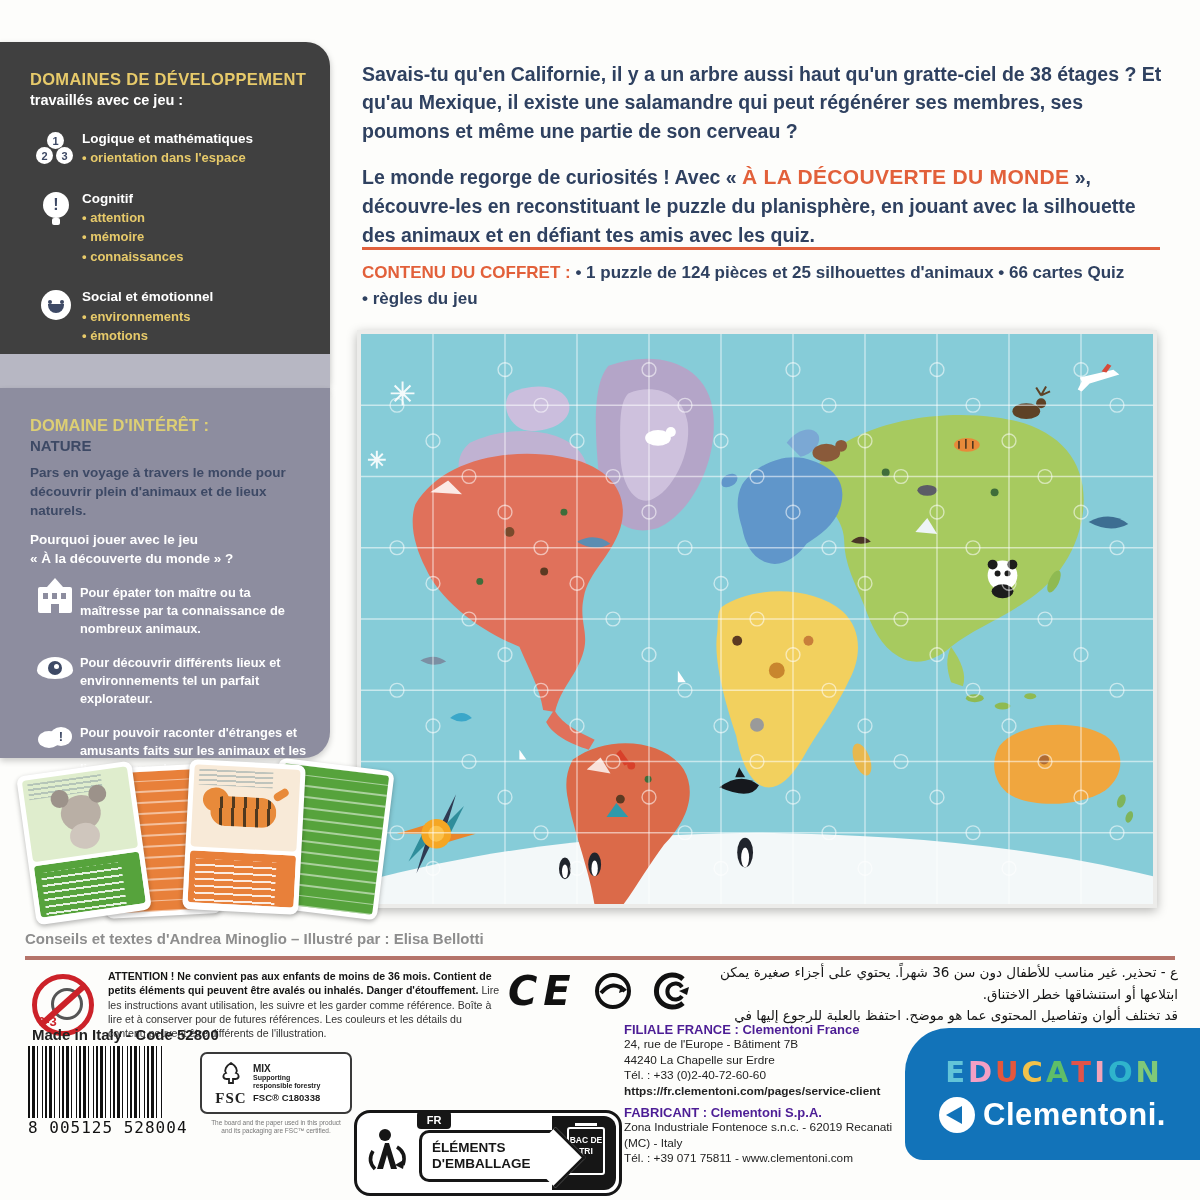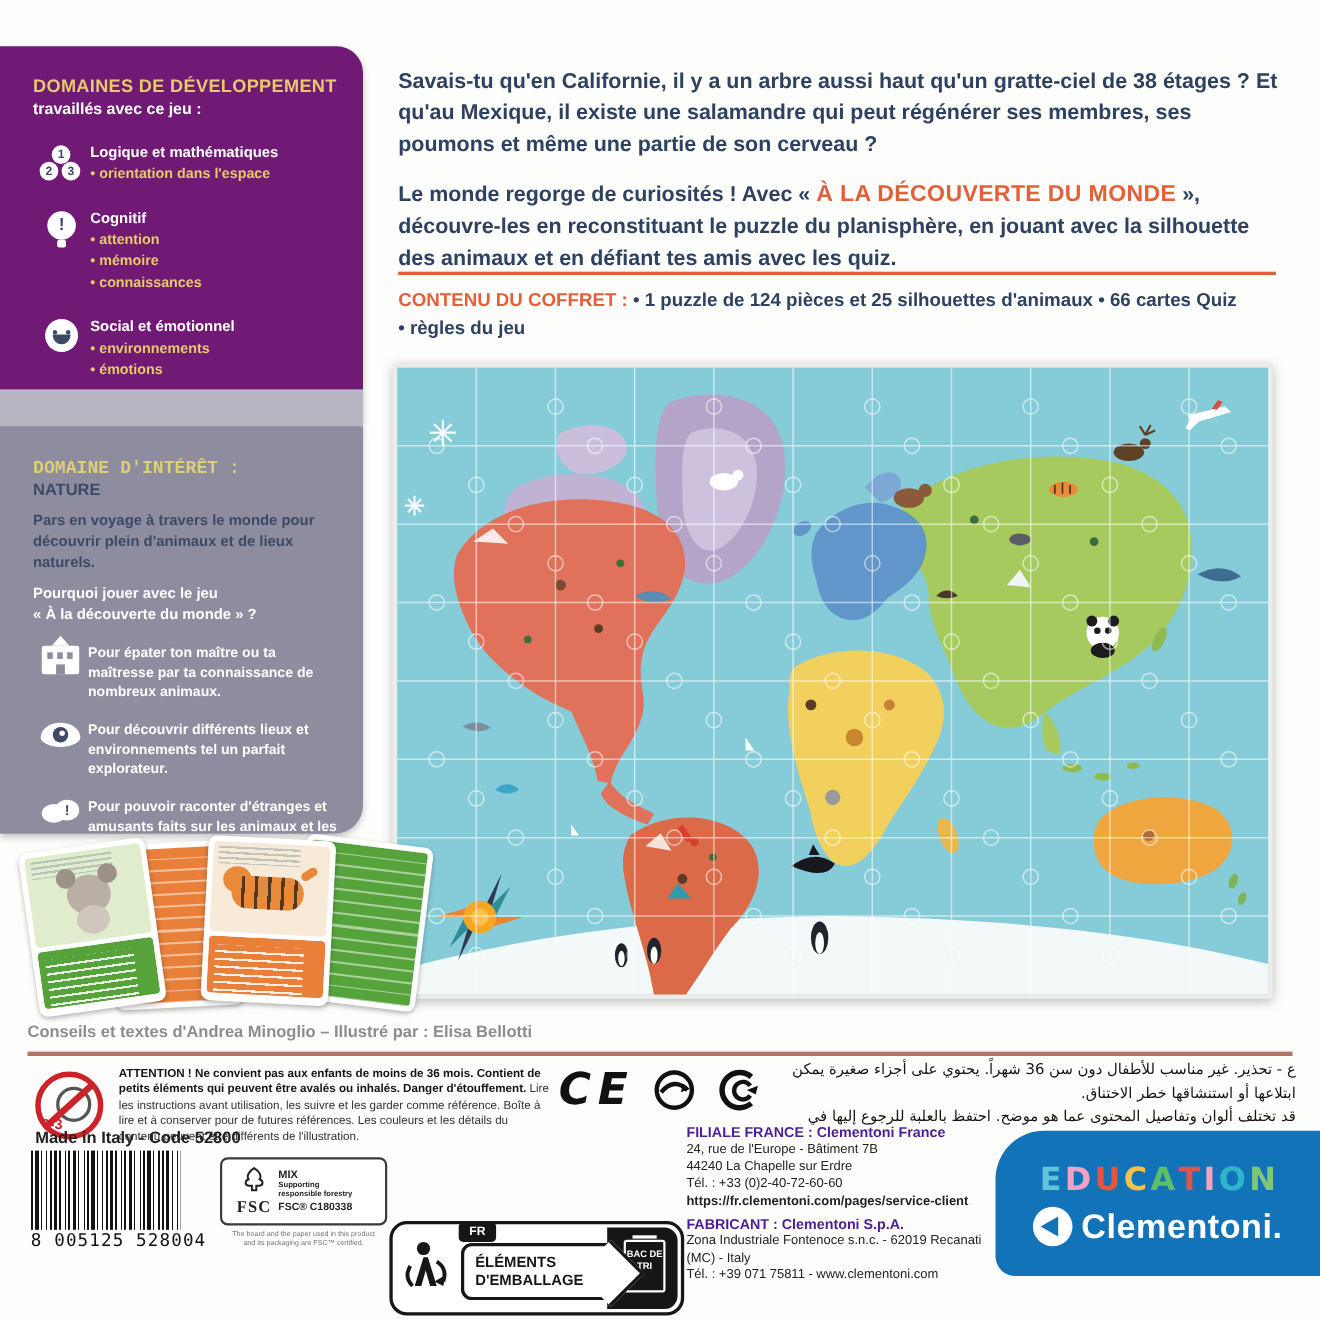--- a/index.html
+++ b/index.html
@@ -1,32 +1,32 @@
 <!DOCTYPE html>
 <html><head>
 <meta charset="utf-8">
 <style>
   html,body{margin:0;padding:0;}
   body{width:1200px;height:1200px;position:relative;background:#fdfdfb;
        font-family:"Liberation Sans", sans-serif;overflow:hidden;}
   .abs{position:absolute;}
 
   
-  .panel-dev{left:0;top:42px;width:330px;height:360px;background:#701a75;
+  .panel-dev{left:0;top:42px;width:330px;height:360px;background:#404040;
     border-radius:0 24px 24px 0;box-shadow:0 3px 6px rgba(0,0,0,.25);padding:0;}
   .panel-gap{left:0;top:354px;width:330px;height:34px;background:#b7b7c3;}
   .panel-int{left:0;top:388px;width:330px;height:370px;background:#8d8d9f;
     border-radius:0 0 26px 0;box-shadow:0 3px 6px rgba(0,0,0,.2);}
   .p-title{color:#e7ca6a;font-weight:bold;font-size:16.5px;letter-spacing:.3px;}
   .p-sub{color:#fff;font-weight:bold;font-size:14.5px;margin-top:3px;}
   .dev-item{display:flex;align-items:flex-start;margin:22px 0 0 0;}
   .dev-ic{width:52px;flex:0 0 52px;display:flex;justify-content:center;padding-top:2px;}
   .dev-tx .t{color:#fff;font-weight:bold;font-size:13.5px;line-height:1.35;}
   .dev-tx .b{color:#e7ca6a;font-weight:bold;font-size:13px;line-height:1.5;}
-  .int-head{color:#ddcf74;font-weight:bold;font-size:16.5px;font-family:Liberation Mono, monospace;}
+  .int-head{color:#ddcf74;font-weight:bold;font-size:16.5px;}
   .int-sub{color:#3d4965;font-weight:bold;font-size:15px;margin-top:2px;}
   .int-p{color:#3d4965;font-weight:bold;font-size:13.5px;line-height:1.4;margin-top:10px;}
   .int-q{color:#fff;font-weight:bold;font-size:13.5px;line-height:1.4;margin-top:10px;}
   .int-item{display:flex;align-items:flex-start;margin-top:16px;}
   .int-ic{width:50px;flex:0 0 50px;display:flex;justify-content:center;padding-top:3px;}
   .int-tx{color:#fff;font-weight:bold;font-size:12.8px;line-height:1.4;}
 
   
   .numcirc{width:17px;height:17px;border-radius:50%;background:#fff;color:#3d4965;
     font-size:11px;font-weight:bold;display:flex;align-items:center;justify-content:center;}

